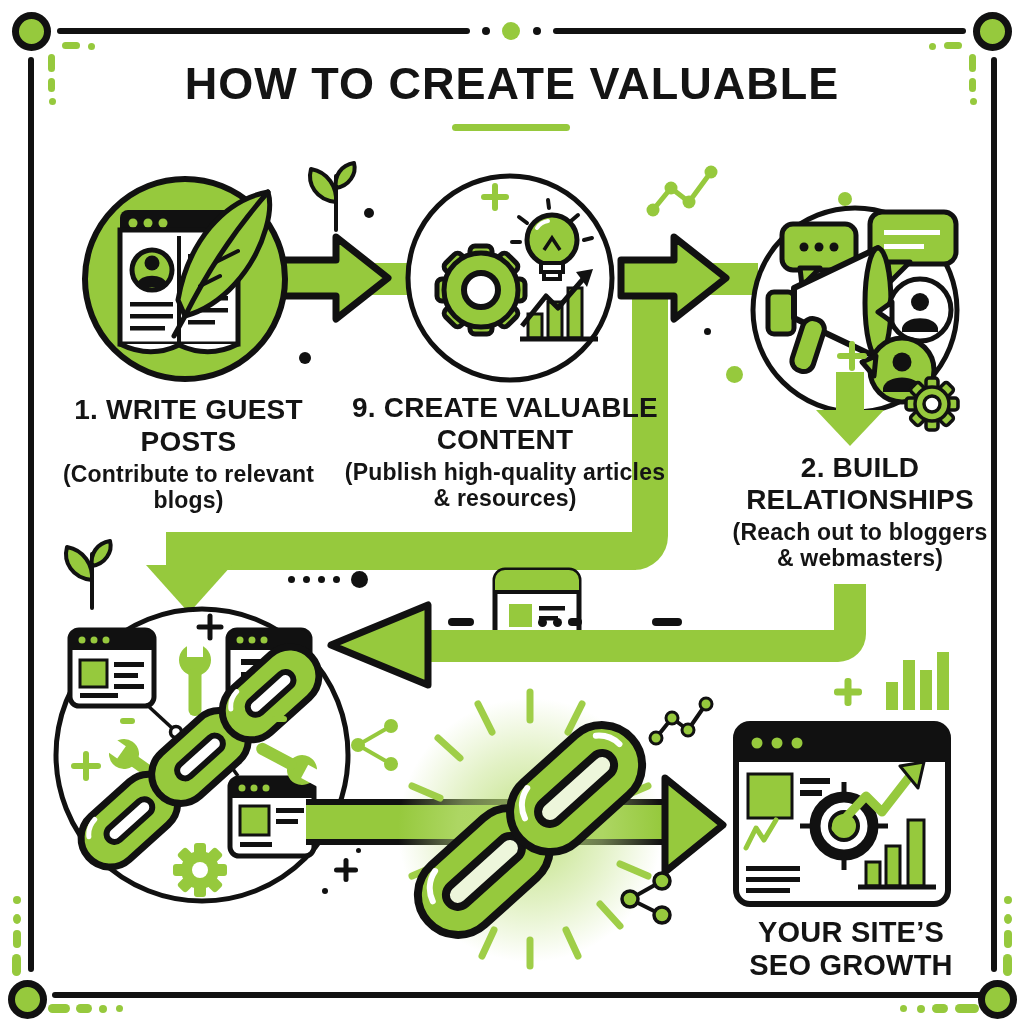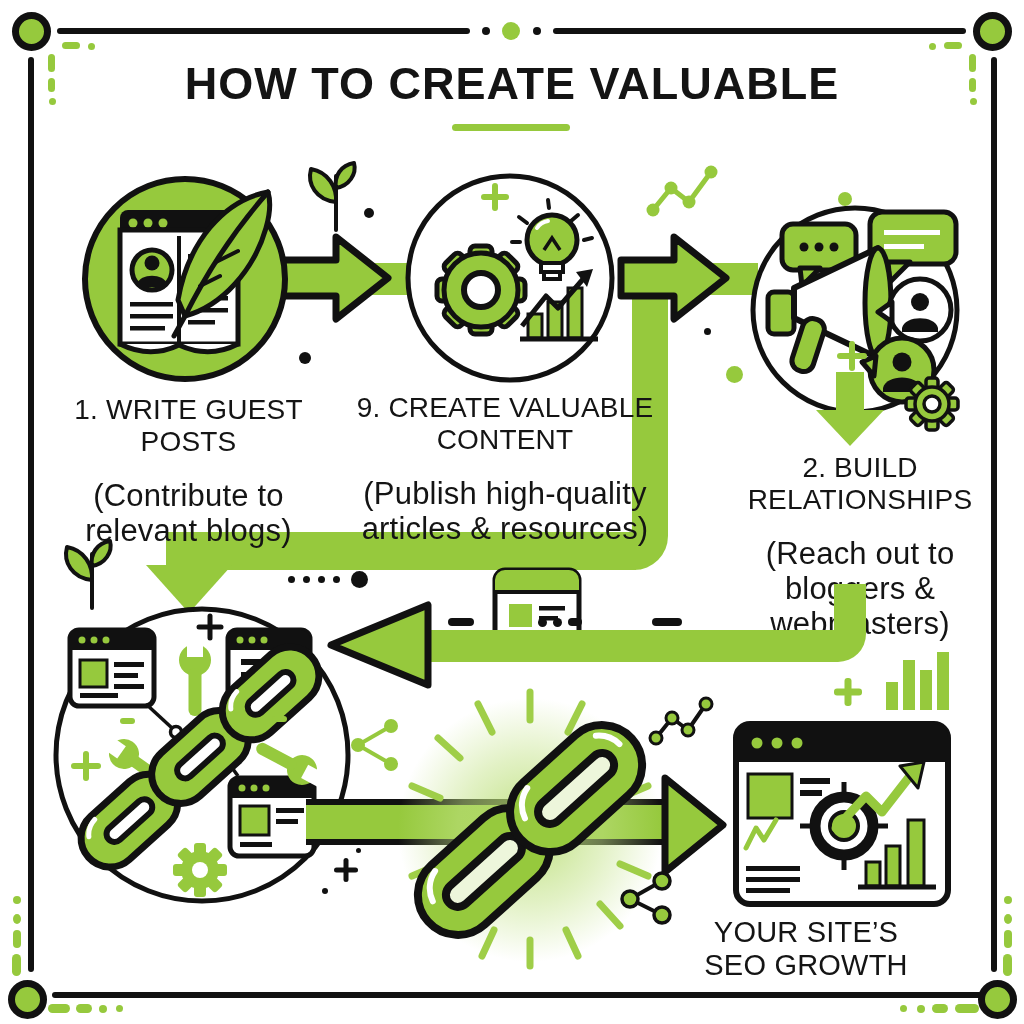--- a/index.html
+++ b/index.html
@@ -4,22 +4,22 @@
 <style>
   html,body{margin:0;padding:0;background:#fff}
   .canvas{position:relative;width:1024px;height:1024px;background:#fff;overflow:hidden;
           font-family:"Liberation Sans",sans-serif;color:#141414}
   .line{position:absolute;background:#111;border-radius:3px}
   .dashg{position:absolute;background:#96C93D;border-radius:6px}
   .dotb{position:absolute;background:#111;border-radius:50%}
   .dotg{position:absolute;background:#96C93D;border-radius:50%}
   .corner{position:absolute;width:25px;height:25px;border-radius:50%;background:#96C93D;border:7px solid #111;box-sizing:content-box}
   .txt{position:absolute;text-align:center;line-height:1.14;letter-spacing:.2px}
-  .txt .h{font-weight:normal;font-size:28px}
-  .txt .s{font-weight:400;font-size:31px;margin-top:20px}
+  .txt .h{font-weight:bold;font-size:28px}
+  .txt .s{font-weight:700;font-size:23px;margin-top:3px}
   .band{position:absolute;background:#96C93D}
   .plus{position:absolute}
   .plus::before{content:"";position:absolute;left:50%;top:0;width:var(--t);height:100%;background:var(--pc);transform:translateX(-50%);border-radius:3px}
   .plus::after{content:"";position:absolute;top:50%;left:0;height:var(--t);width:100%;background:var(--pc);transform:translateY(-50%);border-radius:3px}
   .tri-down{position:absolute;width:0;height:0;border-left:43px solid transparent;border-right:43px solid transparent;border-top:48px solid #96C93D}
   svg{position:absolute;overflow:visible}
 </style>
 </head>
 <body>
 
@@ -458,17 +458,17 @@
   </svg>
 
   <div class="plus" style="--pc:#96C93D;--t:7px;left:834px;top:678px;width:28px;height:28px"></div>
   <svg style="left:884px;top:646px" width="68" height="66" viewBox="0 0 68 66">
     <rect x="2" y="36" width="12" height="28" fill="#96C93D"></rect>
       <rect x="19" y="14" width="12" height="50" fill="#96C93D"></rect>
     <rect x="36" y="24" width="12" height="40" fill="#96C93D"></rect>
       <rect x="53" y="6" width="12" height="58" fill="#96C93D"></rect>
   </svg>
 
-  <div class="txt" style="left:691px;top:916px;width:230px">
+  <div class="txt" style="left:736px;top:916px;width:230px">
     <div class="h" style="font-size:29px">YOUR SITE’S SEO GROWTH</div>
   </div>
 
 </div>
 
 </body></html>

